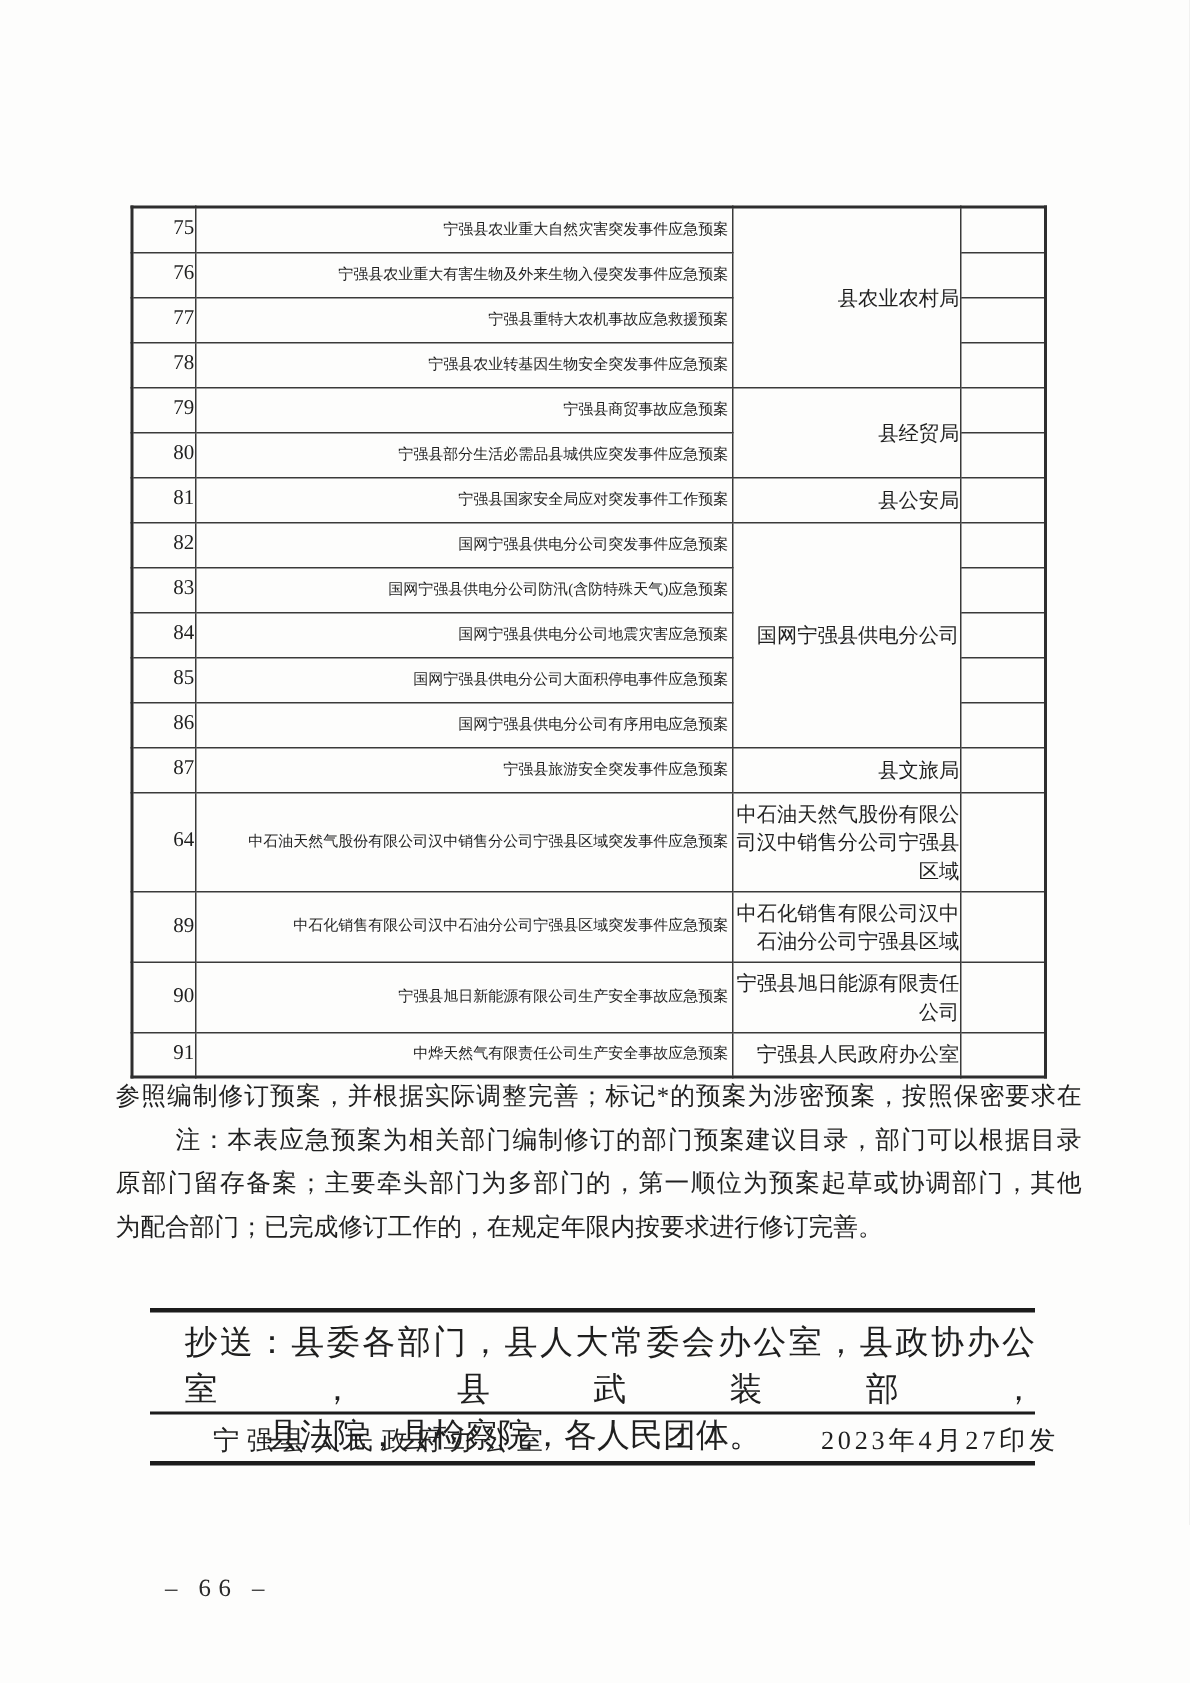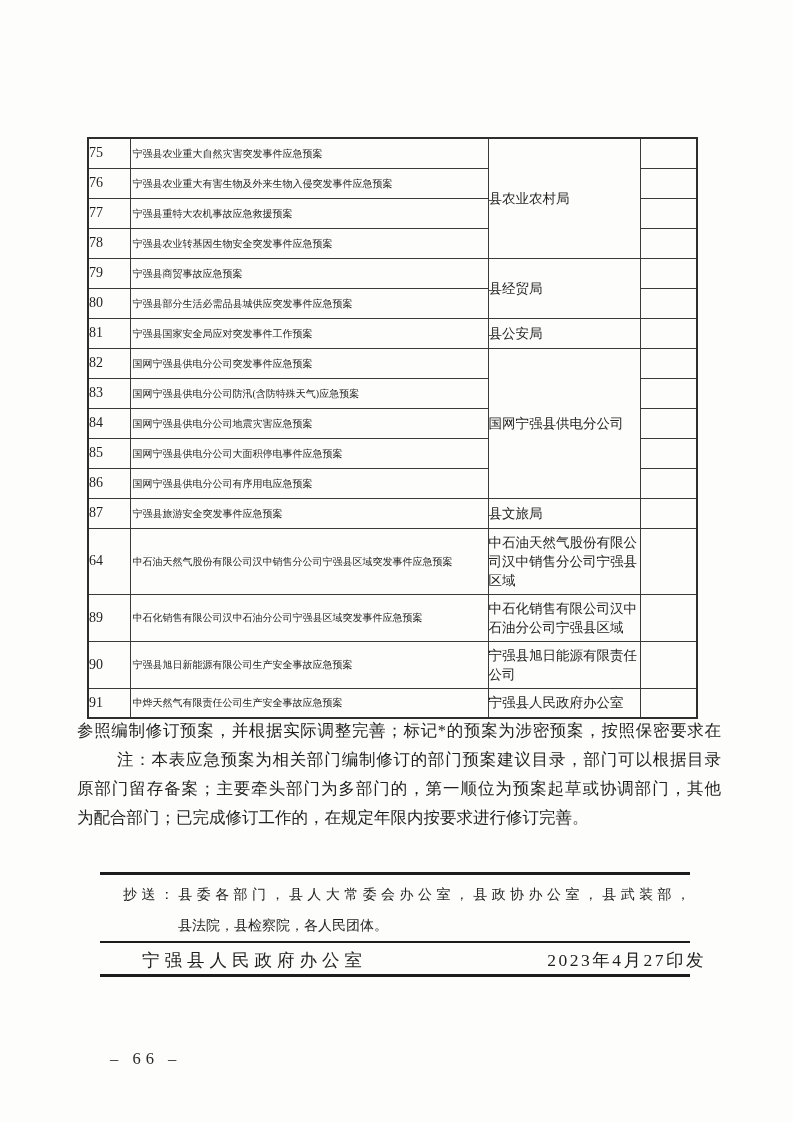--- a/index.html
+++ b/index.html
@@ -24,21 +24,21 @@
   }
   table.plans-table {
     border-collapse: collapse;
     table-layout: fixed;
     width: 611px;
     border: 2px solid #2e2e2e;
   }
   table.plans-table td {
     border: 1px solid #3a3a3a;
     vertical-align: middle;
-    text-align: left;
+    text-align: right;
     overflow: hidden;
   }
   table.plans-table tr { height: 30px; }
   td.col-no   { font-size: 14px; }
   td.col-plan { font-size: 10px; line-height: 19px; padding: 4px 2px; }
   td.col-dept { font-size: 13.5px; line-height: 19px; padding: 4px 0; }
   td.col-status { }
 
   
   .note {
@@ -65,21 +65,21 @@
   }
   .rule-top    { top: 872px; height: 3px; }
   .rule-middle { top: 941px; height: 2px; }
   .rule-bottom { top: 974px; height: 3px; }
 
   .cc-block {
     position: absolute;
     left: 123px;
     top: 879px;
     width: 567px;
-    font-size: 14px;
+    font-size: 22px;
     line-height: 31px;
   }
   .cc-line1 { text-align: justify; text-align-last: justify; }
   .cc-line2 { margin-left: 55px; }
 
   .issuer-row {
     position: absolute;
     left: 116px;
     top: 947px;
     width: 590px;

